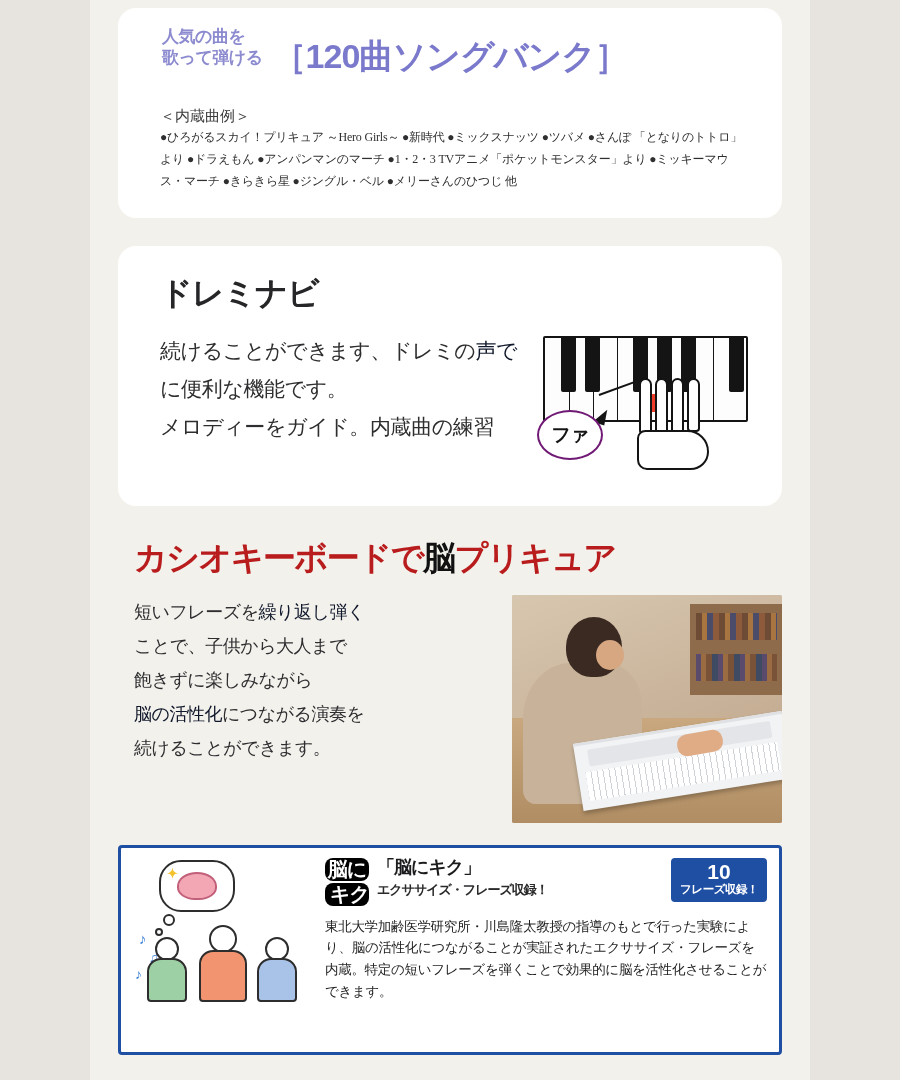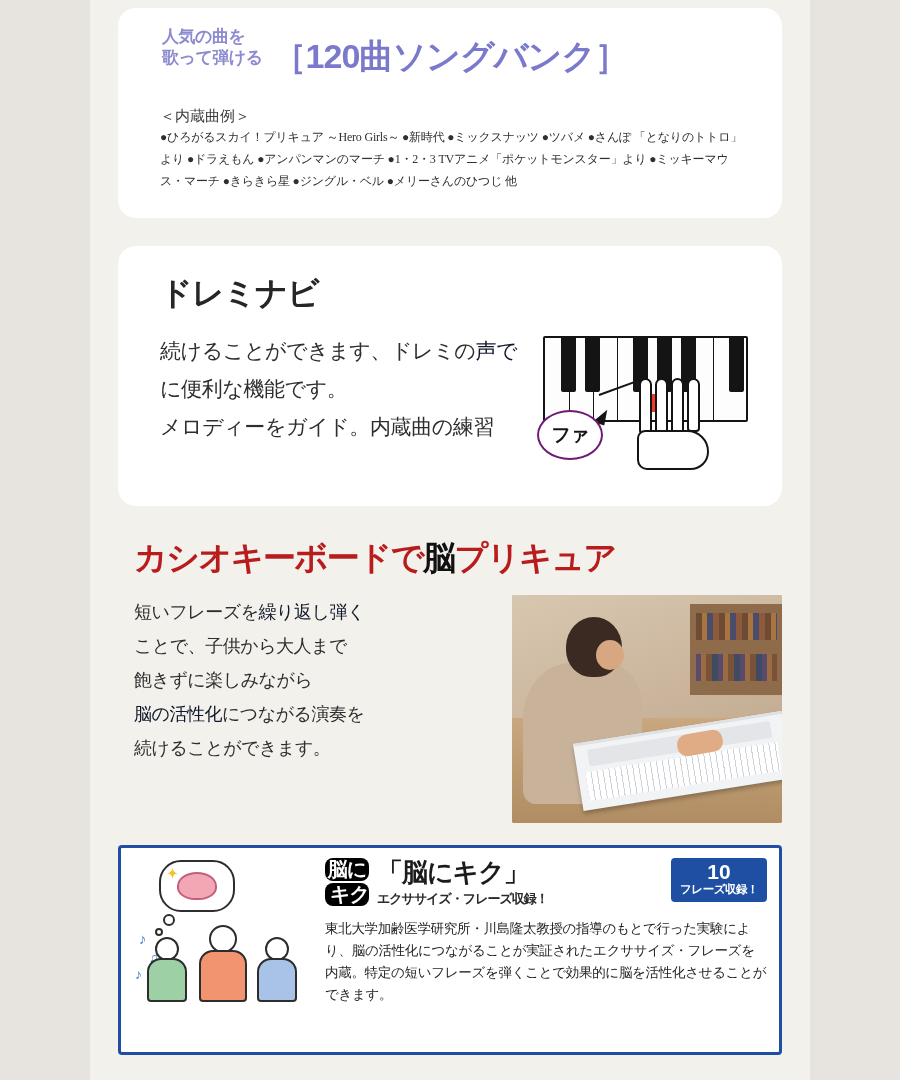--- a/index.html
+++ b/index.html
@@ -345,21 +345,21 @@
     font-weight: bold;
     color: #ffffff;
     background: #000000;
     border-radius: 8px;
     line-height: 1.15;
     letter-spacing: -1px;
   }
   .bn-badge .b2 { margin-top: 2px; text-align: right; }
   .bn-headtext { flex: 1 1 auto; }
   .bn-t1 {
-    font-size: 26px;
+    font-size: 18px;
     font-weight: bold;
     color: #1b1b1d;
     letter-spacing: -1px;
     line-height: 1.1;
   }
   .bn-t2 {
     margin-top: 4px;
     font-size: 13px;
     font-weight: bold;
     color: #2a2a2c;

